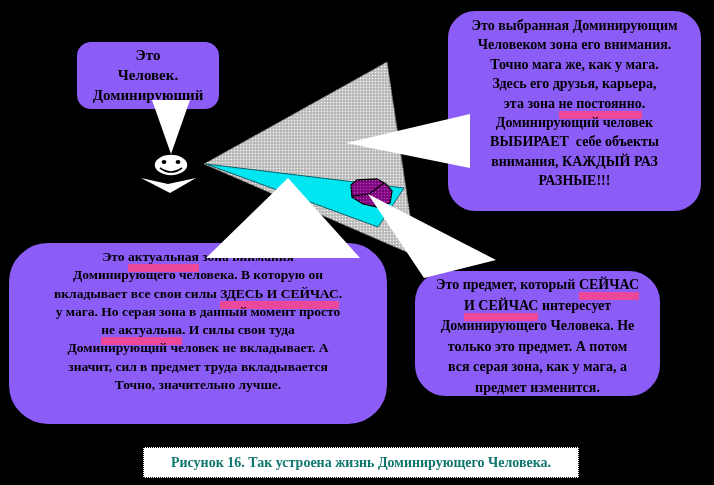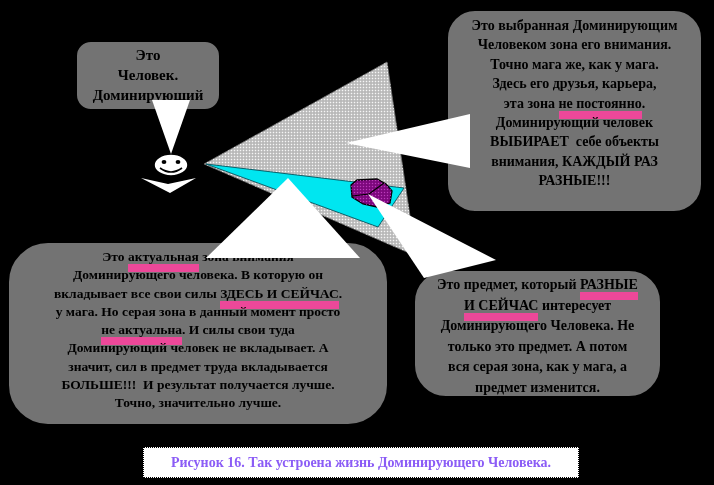--- a/index.html
+++ b/index.html
@@ -5,41 +5,41 @@
   html,body{margin:0;padding:0;background:#222;}
   .canvas{
     position:relative;width:714px;height:485px;overflow:hidden;
     background:#000;
     font-family:"Liberation Serif","DejaVu Serif",serif;
   }
   svg.layer{position:absolute;left:0;top:0;pointer-events:none;}
   .zones{z-index:0;}
   .tails{z-index:2;}
   .bubble{
-    position:absolute;background:#737373;border:3px solid #000;
+    position:absolute;background:#8b5cf6;border:3px solid #000;
     box-sizing:border-box;z-index:1;
   }
   .btext{
     width:100%;text-align:center;font-weight:bold;color:#000;
   }
   .line{white-space:pre-wrap;}
   .u{border-bottom:8px solid #ec4899;}
   .tl{left:75px;top:40px;width:146px;height:71px;border-radius:16px;border-width:2px;}
   .tl .btext{font-size:15px;line-height:20px;padding-top:3px;}
   .tr{left:445px;top:8px;width:259px;height:206px;border-radius:30px;}
   .tr .btext{font-size:14px;line-height:19.4px;padding-top:5px;}
   .bl{left:6px;top:240px;width:384px;height:187px;border-radius:42px;}
   .bl .btext{font-size:13.5px;line-height:18.3px;padding-top:5px;}
   .br{left:412px;top:268px;width:251px;height:131px;border-radius:34px;}
   .br .btext{font-size:14px;line-height:20.5px;padding-top:4px;}
   .caption{
     position:absolute;left:143px;top:447px;width:436px;height:31px;
     background:#fff;border:1px dotted #000;box-sizing:border-box;z-index:3;
     display:flex;align-items:center;justify-content:center;
-    font-weight:bold;font-size:14px;color:#8b5cf6;
+    font-weight:bold;font-size:14px;color:#0f766e;
   }
 </style>
 </head>
 <body>
 
 <div class="canvas" style="background: rgb(0, 0, 0);">
 
   <svg class="layer zones" width="714" height="485" viewBox="0 0 714 485">
     <defs>
       <pattern id="stipG" width="3" height="3" patternUnits="userSpaceOnUse">
@@ -97,28 +97,27 @@
 
   <div class="bubble bl">
     <div class="btext">
         <div class="line"><span>Это </span><span class="u">актуальная</span><span> зона внимания</span></div>
         <div class="line"><span>Доминирующего человека. В которую он</span></div>
         <div class="line"><span>вкладывает все свои силы </span><span class="u">ЗДЕСЬ И СЕЙЧАС</span><span>.</span></div>
         <div class="line"><span>у мага. Но серая зона в данный момент просто</span></div>
         <div class="line"><span class="u">не актуальна</span><span>. И силы свои туда</span></div>
         <div class="line"><span>Доминирующий человек не вкладывает. А</span></div>
         <div class="line"><span>значит, сил в предмет труда вкладывается</span></div>
-        <div class="line"><span>БОЛЬШЕ!!!  И результат получается лучше.</span></div>
         <div class="line"><span>Точно, значительно лучше.</span></div>
       </div>
   </div>
 
   <div class="bubble br">
     <div class="btext">
-        <div class="line"><span>Это предмет, который </span><span class="u">РАЗНЫЕ</span></div>
+        <div class="line"><span>Это предмет, который </span><span class="u">СЕЙЧАС</span></div>
         <div class="line"><span class="u">И СЕЙЧАС</span><span> интересует</span></div>
         <div class="line"><span>Доминирующего Человека. Не</span></div>
         <div class="line"><span>только это предмет. А потом</span></div>
         <div class="line"><span>вся серая зона, как у мага, а</span></div>
         <div class="line"><span>предмет изменится.</span></div>
       </div>
   </div>
 
   <svg class="layer tails" width="714" height="485" viewBox="0 0 714 485">
     <polygon points="152,100 190,100 171,154" fill="#fff"></polygon>

